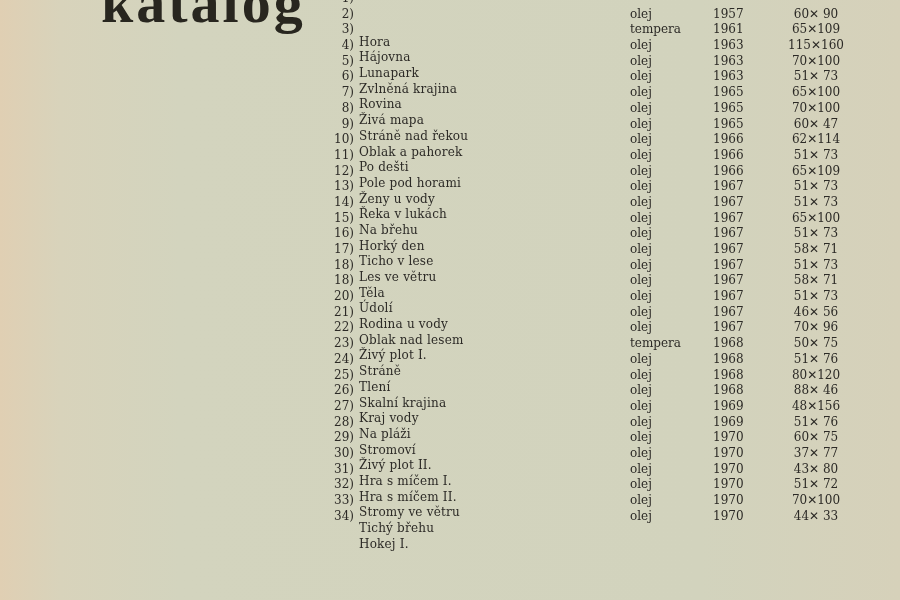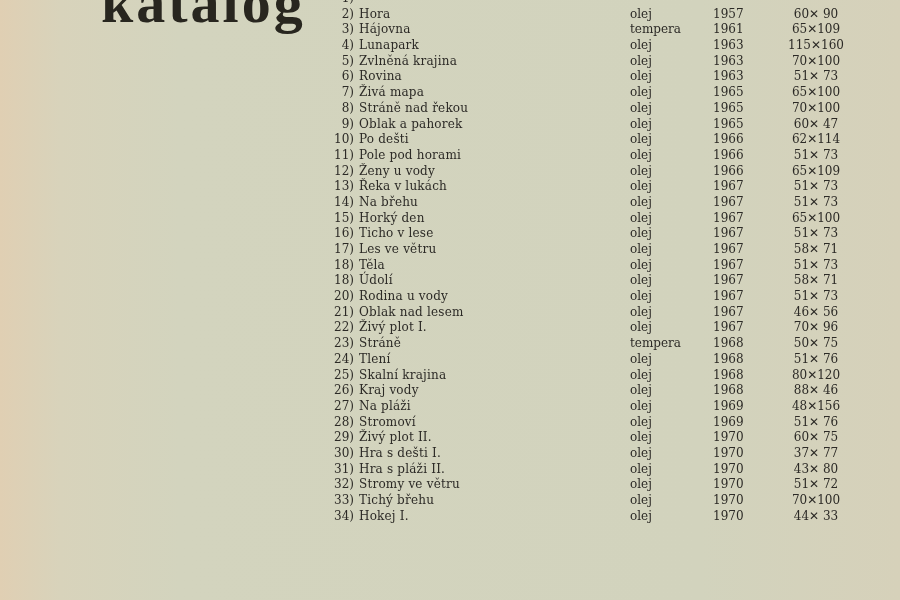--- a/index.html
+++ b/index.html
@@ -16,21 +16,21 @@
       line-height:1;
     }
     .list { position:absolute; left:0; top:-9px; width:900px; }
     .row { position:relative; height:15.7px; font-size:12px; line-height:15.7px; }
     .row span { position:absolute; white-space:nowrap; }
     .num { left:310px; width:44px; text-align:right; }
     .name { left:359px; }
     .tech { left:630px; }
     .year { left:713px; }
     .size { left:780px; width:72px; text-align:center; }
-    .row .name { letter-spacing:0.2px; }
+    .row .name { letter-spacing:0.2px;margin-top:28px; }
   </style>
 </head>
 <body>
 
 <div class="title">katalog</div>
 
 <div class="list" id="catalog-list">
     <div class="row">
       <span class="num">1)</span>
       <span class="name"></span>
@@ -229,28 +229,28 @@
     </div>
     <div class="row">
       <span class="num">29)</span>
       <span class="name">Živý plot II.</span>
       <span class="tech">olej</span>
       <span class="year">1970</span>
       <span class="size">60✕ 75</span>
     </div>
     <div class="row">
       <span class="num">30)</span>
-      <span class="name">Hra s dešti I.</span>
+      <span class="name">Hra s míčem I.</span>
       <span class="tech">olej</span>
       <span class="year">1970</span>
       <span class="size">37✕ 77</span>
     </div>
     <div class="row">
       <span class="num">31)</span>
-      <span class="name">Hra s pláži II.</span>
+      <span class="name">Hra s míčem II.</span>
       <span class="tech">olej</span>
       <span class="year">1970</span>
       <span class="size">43✕ 80</span>
     </div>
     <div class="row">
       <span class="num">32)</span>
       <span class="name">Stromy ve větru</span>
       <span class="tech">olej</span>
       <span class="year">1970</span>
       <span class="size">51✕ 72</span>

